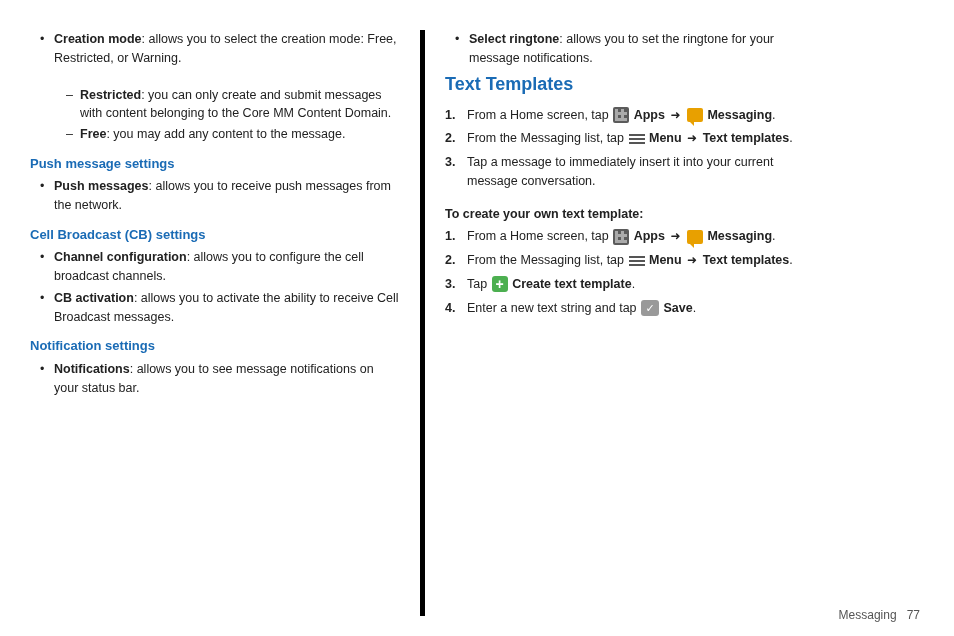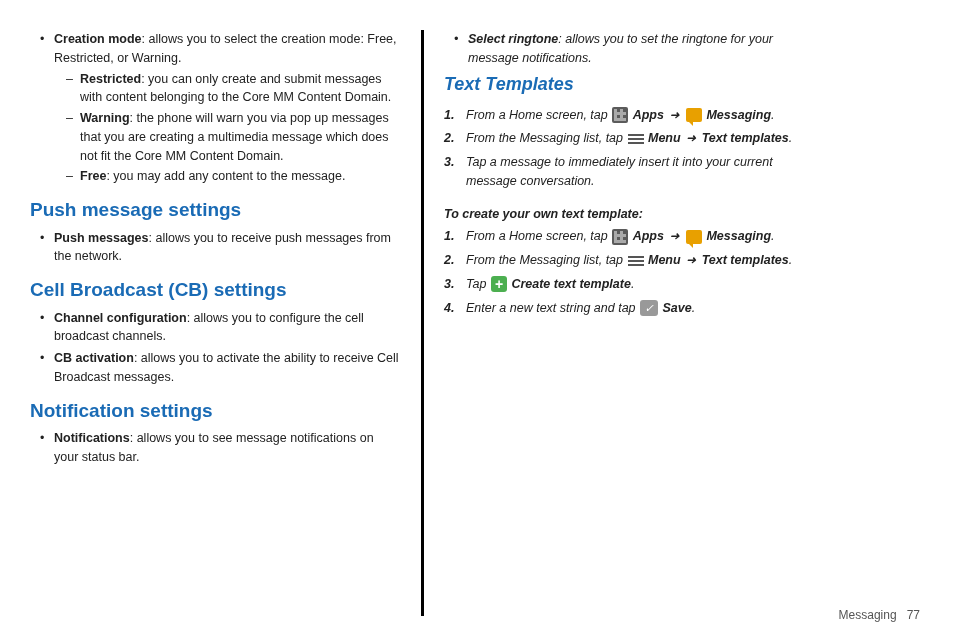--- a/index.html
+++ b/index.html
@@ -20,29 +20,28 @@
     }
     .left-col {
       flex: 1;
       padding-right: 20px;
       font-size: 12.5px;
       line-height: 1.5;
     }
     .right-col {
       flex: 1;
       padding-left: 20px;
-      border-left: 3px solid #000000;
+      border-left: 5px solid #000000;
       font-size: 12.5px;
       line-height: 1.5;
-      font-style: italic;
     }
     .section-heading {
       color: #1a6bb5;
       font-weight: bold;
-      font-size: 19px;
+      font-size: 13px;
       margin-top: 10px;
       margin-bottom: 4px;
     }
     .page-title {
       color: #1a6bb5;
       font-weight: bold;
       font-size: 18px;
       margin-bottom: 8px;
     }
     ul.bullet-list {
@@ -55,21 +54,21 @@
       margin-bottom: 3px;
     }
     ul.bullet-list > li::before {
       content: "•";
       position: absolute;
       left: 0;
     }
     .sub-list {
       list-style: none;
       padding-left: 12px;
-      margin-top: 2px;
+      margin-top: 18px;
     }
     .sub-list li {
       position: relative;
       padding-left: 14px;
       margin-bottom: 2px;
     }
     .sub-list li::before {
       content: "–";
       position: absolute;
       left: 0;
@@ -200,21 +199,20 @@
 <body>
 
 <div class="page">
 
   <div class="left-col">
     <ul class="bullet-list">
       <li>
         <span><b>Creation mode</b><span>: allows you to select the creation mode: Free, Restricted, or Warning.</span></span>
         <ul class="sub-list">
           <li><b>Restricted</b><span>: you can only create and submit messages with content belonging to the Core MM Content Domain.</span></li>
-          <li><b>Warning</b><span>: the phone will warn you via pop up messages that you are creating a multimedia message which does not fit the Core MM Content Domain.</span></li>
           <li><b>Free</b><span>: you may add any content to the message.</span></li>
         </ul>
       </li>
     </ul>
 
     <div class="section-heading">Push message settings</div>
     <ul class="bullet-list">
       <li><b>Push messages</b><span>: allows you to receive push messages from the network.</span></li>
     </ul>
 

